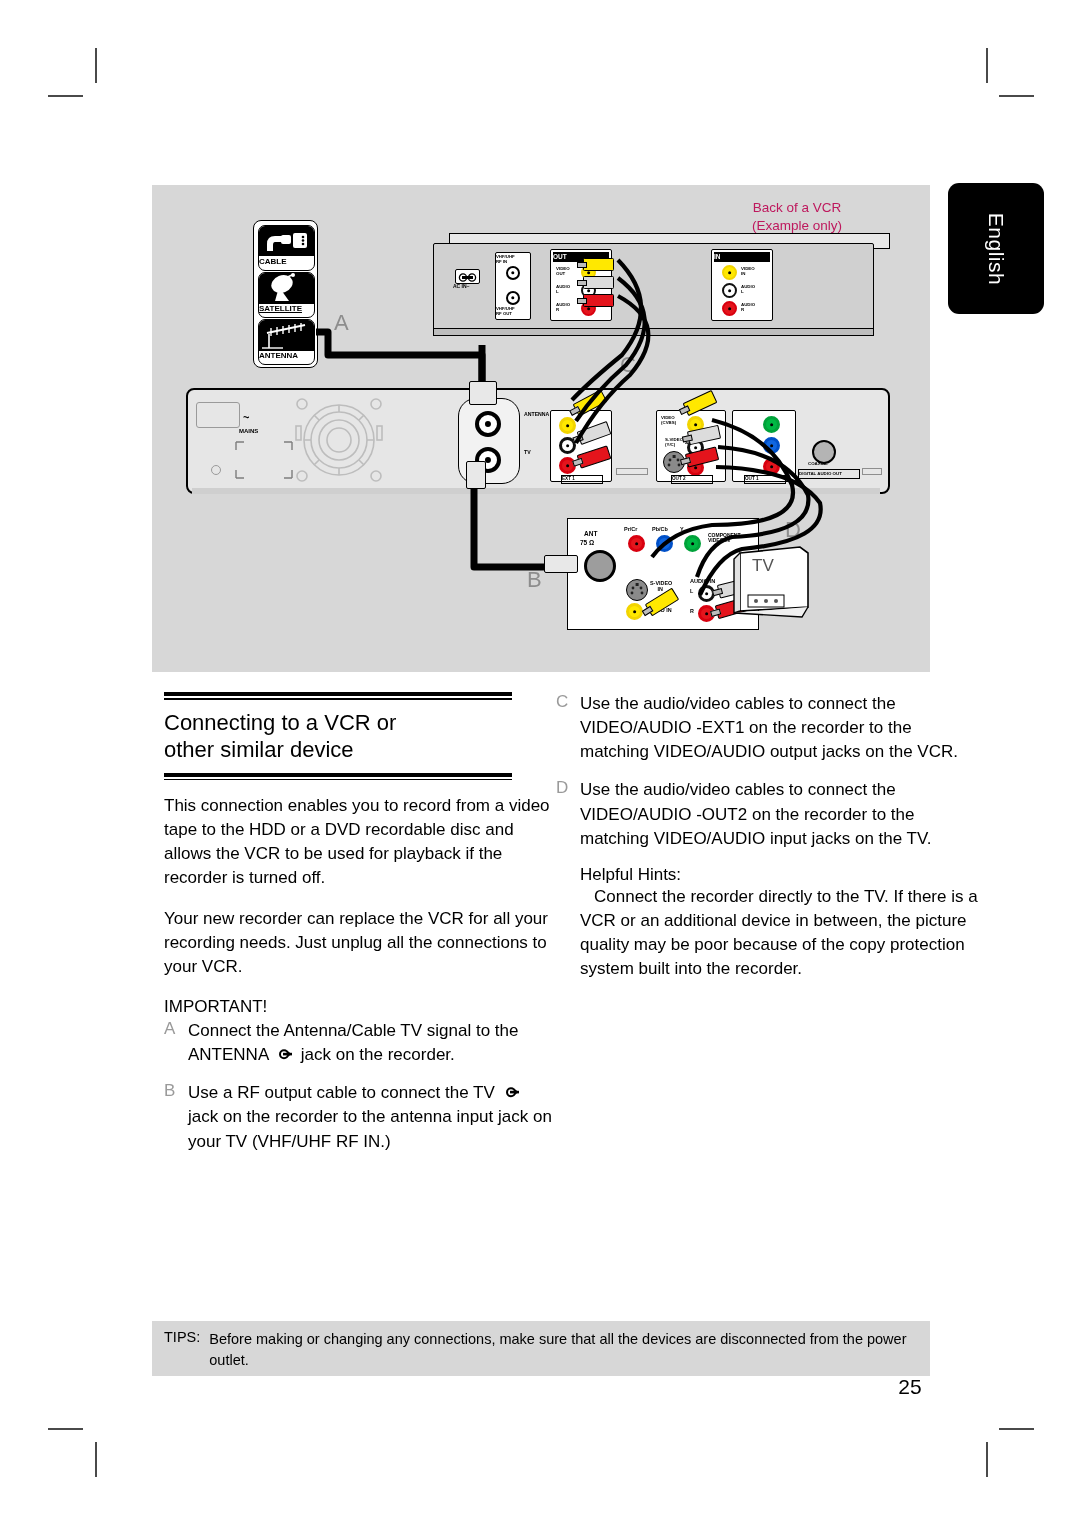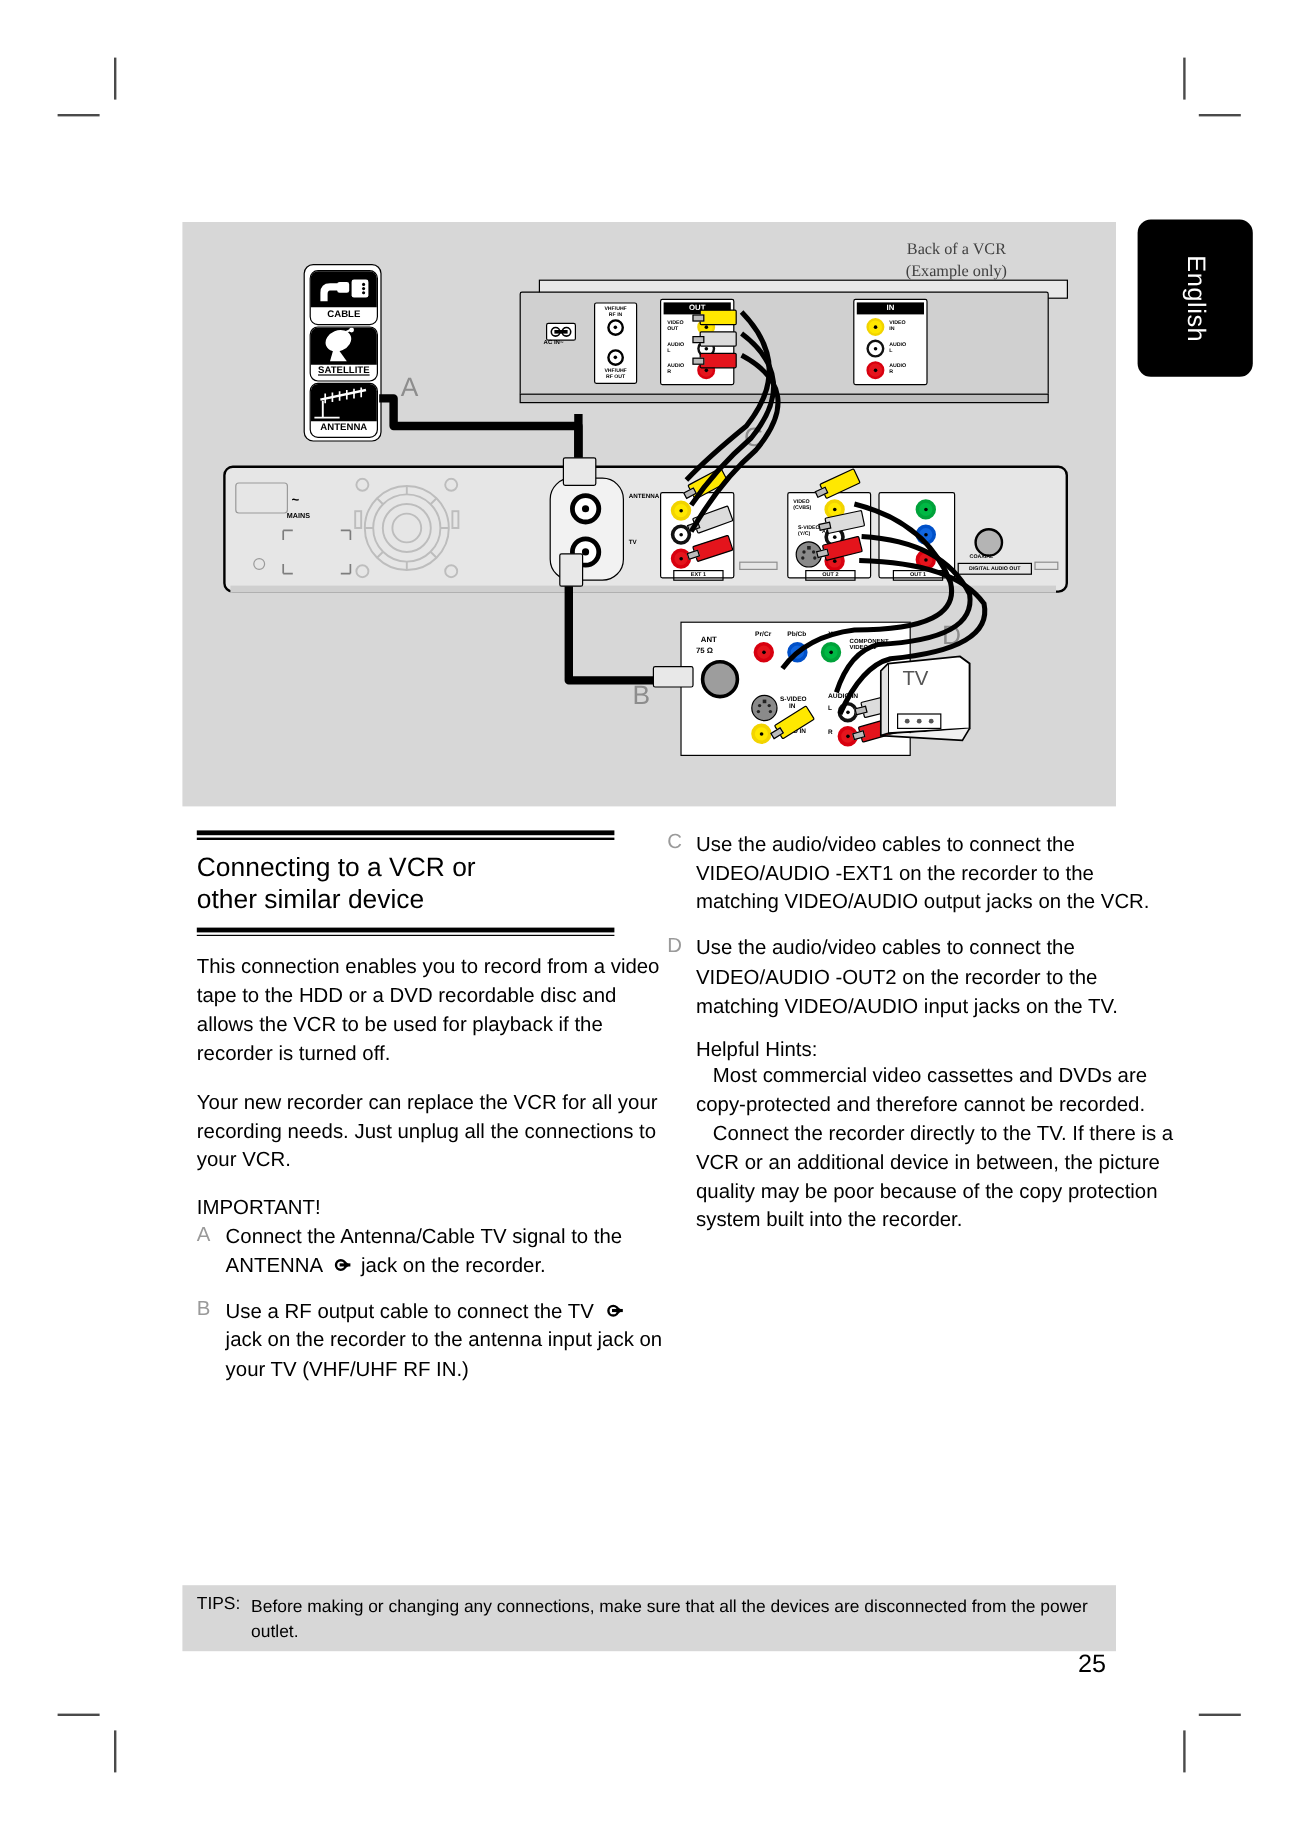--- a/index.html
+++ b/index.html
@@ -34,31 +34,31 @@
   #english-tab .txt{
     position:absolute;left:50%;top:50%;
     transform:translate(-50%,-50%) rotate(90deg);
     color:#fff;font-size:21px;white-space:nowrap;letter-spacing:0.5px;
   }
 
   
   #diagram{position:absolute;left:152px;top:185px;width:778px;height:487px;background:#d7d7d7;}
   .dlabel{position:absolute;color:#8d8d8d;font-size:22px;}
 
-  .vcr-caption{position:absolute;text-align:center;font-size:13.5px;color:#404040;line-height:1.35;font-family:Liberation Serif, serif;}
+  .vcr-caption{position:absolute;text-align:center;font-size:13.5px;color:#be185d;line-height:1.35;}
 
   
   .blk{position:absolute;}
   .wht{background:#fff;}
   .lgry{background:#e9e9e9;}
   .bdr{border:1.4px solid #000;}
   .bdr-thin{border:1px solid #000;}
   .lbl{position:absolute;font-size:4.6px;line-height:1.05;color:#000;font-family:"Liberation Sans",sans-serif;font-weight:bold;}
   .lbl.w{color:#fff;}
-  .lbl.c{text-align:center;}
+  .lbl.c{text-align:left;}
 
   
   .jack{position:absolute;border-radius:50%;border:2.2px solid #000;background:#fff;box-sizing:border-box;}
   .jack::after{content:"";position:absolute;left:50%;top:50%;width:34%;height:34%;
     transform:translate(-50%,-50%);border-radius:50%;background:#000;}
   .jack.yellow{border-color:#f2d400;background:#ffe800;}
   .jack.white{border-color:#111;background:#fff;}
   .jack.red{border-color:#d8000f;background:#e4141c;}
   .jack.green{border-color:#00a23a;background:#00b844;}
   .jack.blue{border-color:#0050c8;background:#1066e0;}
@@ -495,21 +495,20 @@
 
       <div class="item">
         <div class="marker">D</div>
         <div class="body">
           <span>Use the audio/video cables to connect the VIDEO/AUDIO -OUT2 </span><span> on the recorder to the matching VIDEO/AUDIO input jacks on the TV.</span>
         </div>
       </div>
 
       <div style="padding-left:24px;">
         <p class="hints-title">Helpful Hints:</p>
-        <p class="hint">Most commercial video cassettes and DVDs are copy-protected and therefore cannot be recorded.</p>
         <p class="hint">Connect the recorder directly to the TV. If there is a VCR or an additional device in between, the picture quality may be poor because of the copy protection system built into the recorder.</p>
       </div>
     </div>
   </div>
 
   <div id="tips">
     <div class="inner">
       <div class="kw">TIPS:</div>
       <div class="txt">Before making or changing any connections, make sure that all the devices are disconnected from the power outlet.</div>
     </div>

